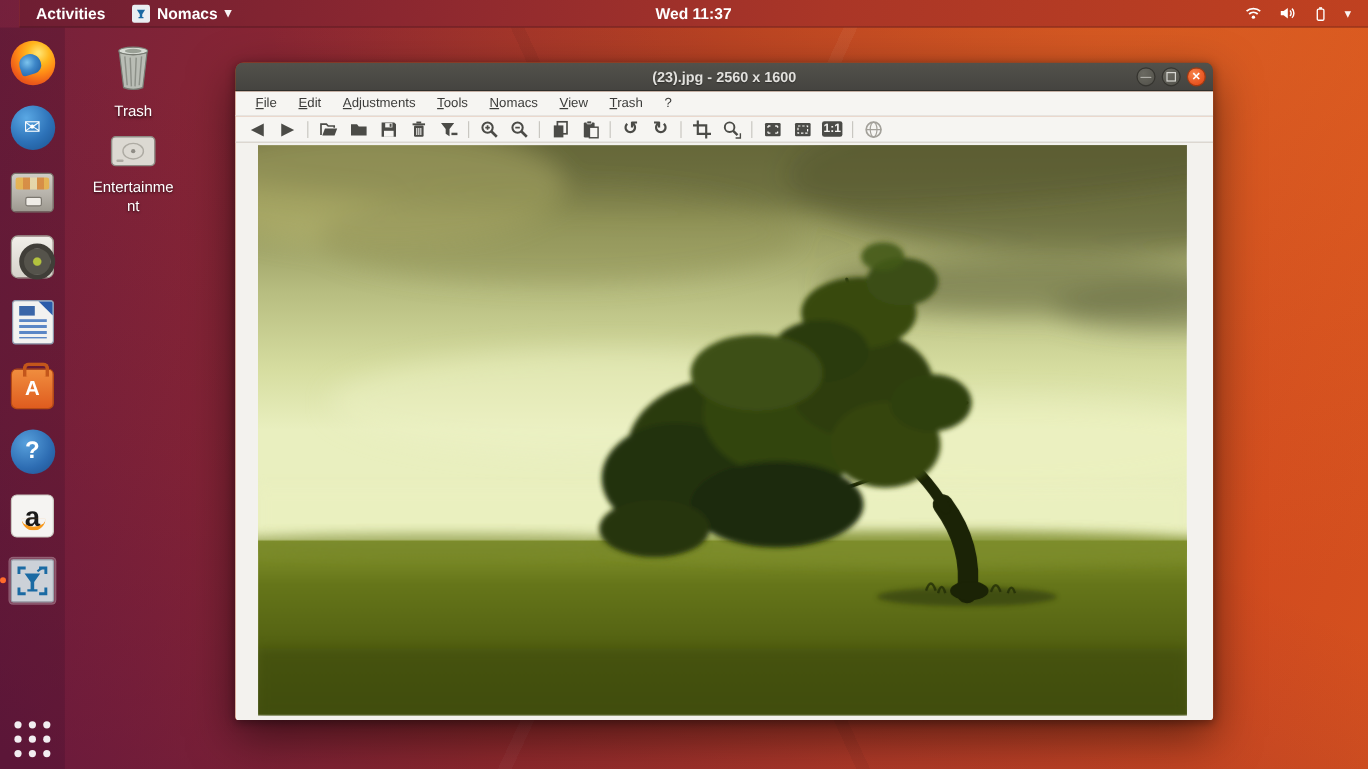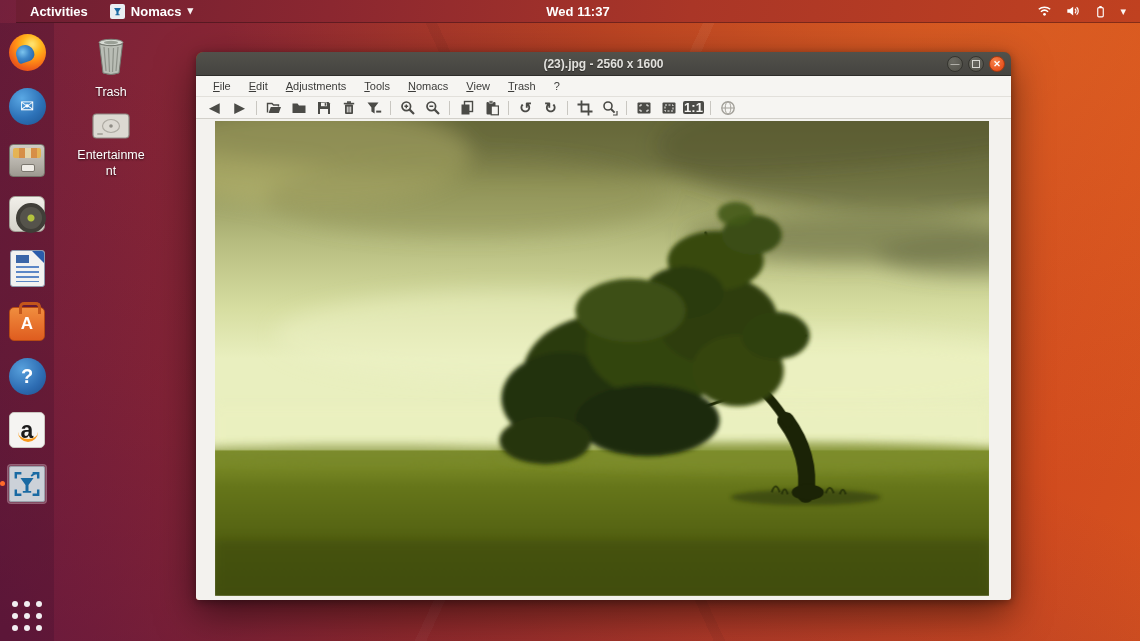--- a/index.html
+++ b/index.html
@@ -111,21 +111,21 @@
   .menu-item::first-letter { text-decoration:underline; }
 
   .toolbar { height:22px; flex:0 0 22px; background:#f6f5f2; border-bottom:1px solid #d2d0ca;
     display:flex; align-items:center; padding-left:6px; }
   .tbtn { width:25px; height:20px; display:flex; align-items:center; justify-content:center; }
   .tbtn svg { display:block; }
   .tb-glyph { font-size:13px; font-weight:700; color:#4b4b47; line-height:1; }
   .tb-rot { font-size:15px; font-weight:700; color:#4b4b47; line-height:1; }
   .tb-sep { width:1px; height:14px; background:#c9c7c1; margin:0 4px; flex:0 0 1px; }
   .oto { min-width:15px; height:13px; background:#4b4b47; border-radius:2px; color:#f6f5f2;
-    font-size:13px; font-weight:700; display:flex; align-items:center; justify-content:center; padding:4px 1px; }
+    font-size:10px; font-weight:700; display:flex; align-items:center; justify-content:center; padding:4px 1px; }
 
   .viewer { flex:1; position:relative; background:#f3f2ee; }
   .photo { position:absolute; left:19px; right:22px; top:2px; bottom:4px; }
   .photo svg { width:100%; height:100%; display:block; }
 </style>
 </head>
 <body>
 
 <div class="wall-shade"></div>
 

